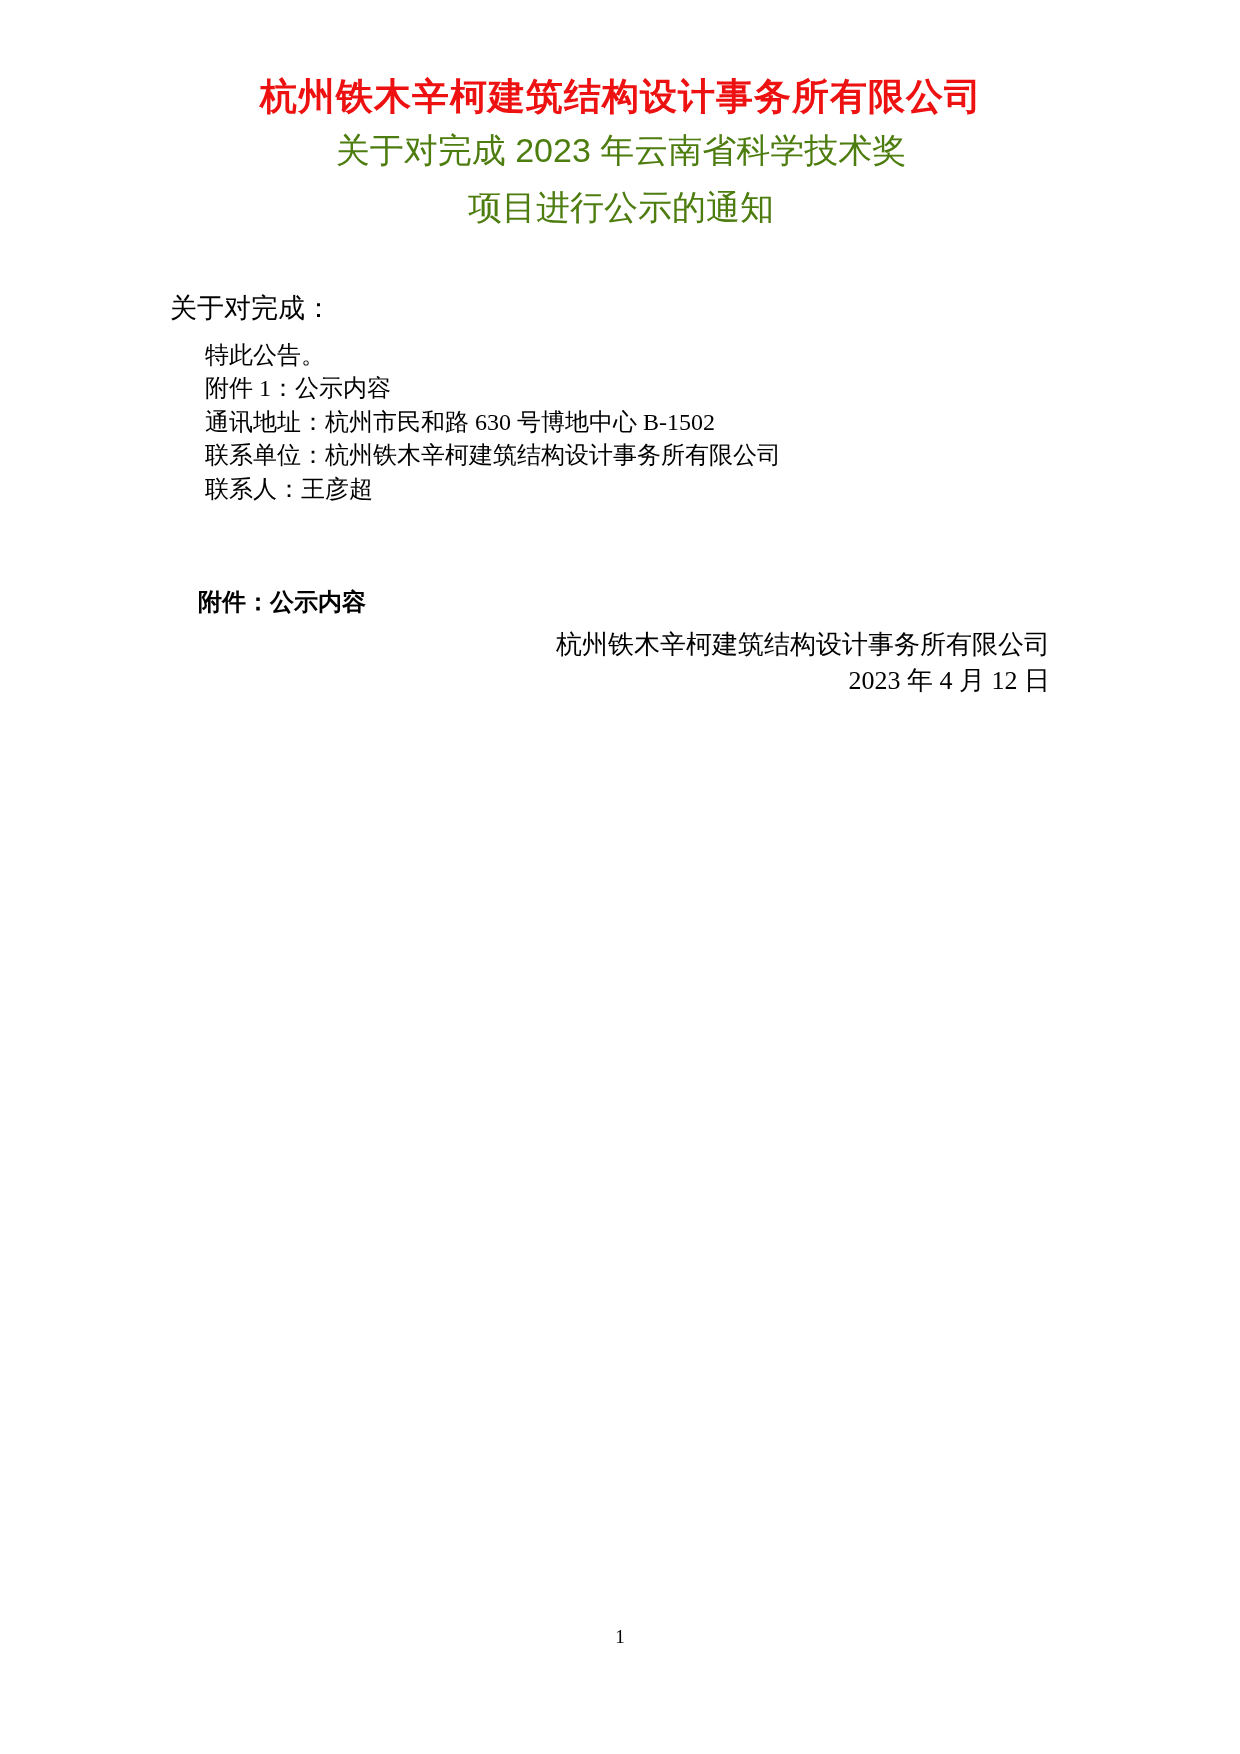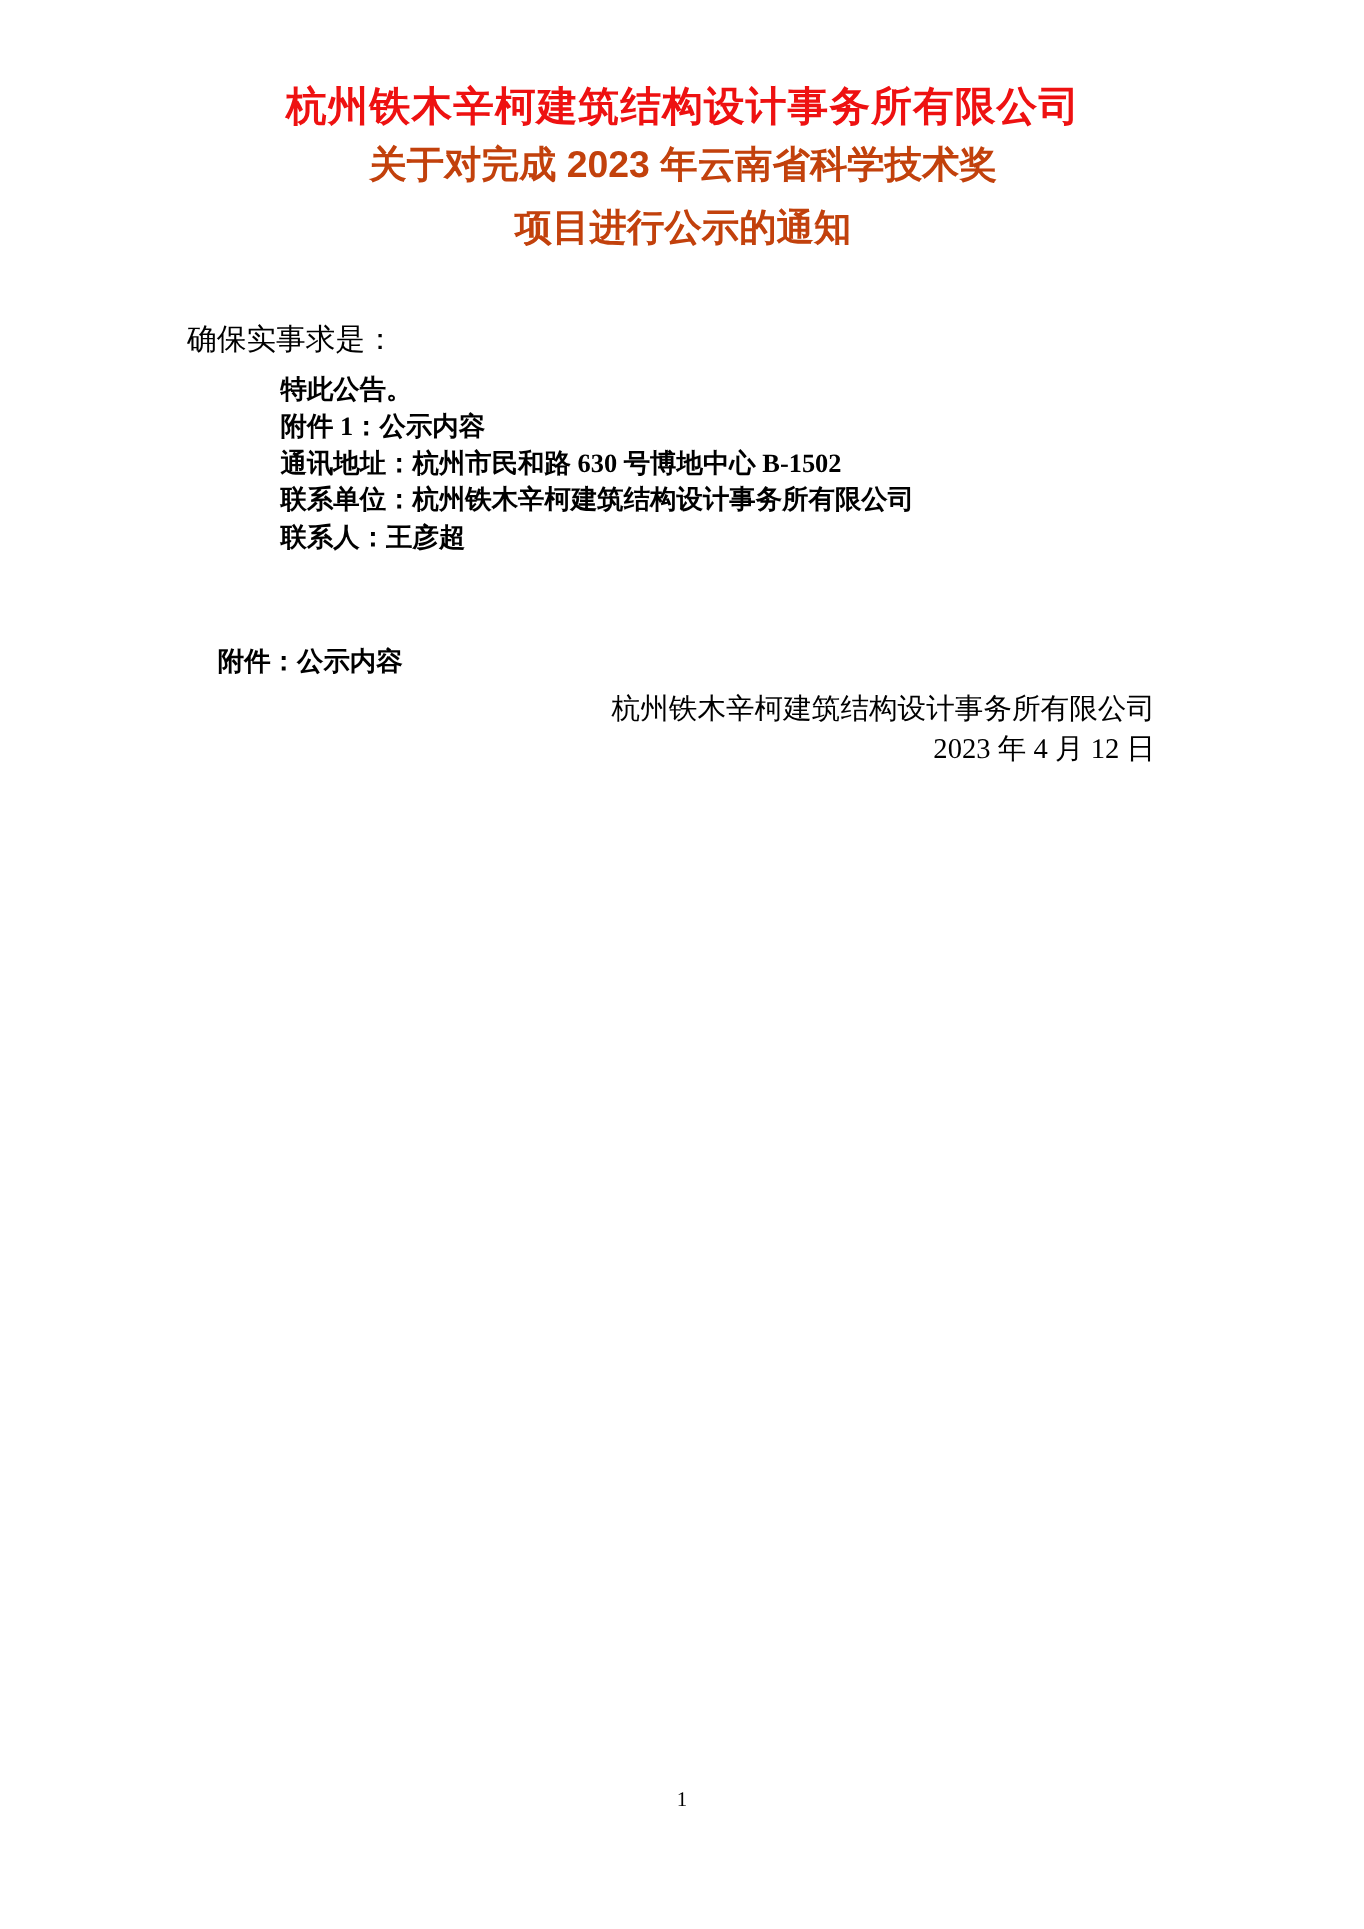--- a/index.html
+++ b/index.html
@@ -20,44 +20,43 @@
   .title-company {
     font-family: "Liberation Sans", "DejaVu Sans", sans-serif;
     font-weight: 700;
     font-size: 37px;
     line-height: 50px;
     text-align: center;
     letter-spacing: 1px;
   }
   .doc-title {
     font-family: "Liberation Sans", "DejaVu Sans", sans-serif;
-    font-weight: 700;
+    font-weight: 400;
     font-size: 34px;
     line-height: 57px;
     text-align: center;
-    color: #c2410c;
+    color: #4d7c0f;
   }
   .salutation {
     margin-top: 44px;
     font-size: 27px;
     line-height: 57px;
   }
   .para {
     font-size: 27px;
     line-height: 57.5px;
     text-align: justify;
     text-indent: 2em;
     letter-spacing: 0.5px;
   }
   .notice-block {
-    margin-left: 85px;
+    margin-left: 35px;
     margin-top: 2px;
     font-size: 24px;
     line-height: 33.4px;
-    font-weight: bold;
   }
   .notice-line { white-space: pre; }
   .attachment-line {
     margin-left: 28px;
     margin-top: 80px;
     font-size: 24px;
     line-height: 33px;
     font-weight: bold;
   }
   .signature-block {
@@ -82,21 +81,21 @@
 
 <div class="page">
   <div class="content">
 
     <div class="title-company" style="color: rgb(238, 17, 17);">杭州铁木辛柯建筑结构设计事务所有限公司</div>
 
     <div class="doc-title">关于对完成 2023 年云南省科学技术奖</div>
 
     <div class="doc-title">项目进行公示的通知</div>
 
-    <div class="salutation">确保实事求是：</div>
+    <div class="salutation">关于对完成：</div>
 
 
 
     <div class="notice-block">
       <div class="notice-line">特此公告。</div>
       <div class="notice-line">附件 1：公示内容</div>
       <div class="notice-line">通讯地址：杭州市民和路 630 号博地中心 B-1502</div>
       <div class="notice-line">联系单位：杭州铁木辛柯建筑结构设计事务所有限公司</div>
       <div class="notice-line">联系人：王彦超</div>
     </div>

